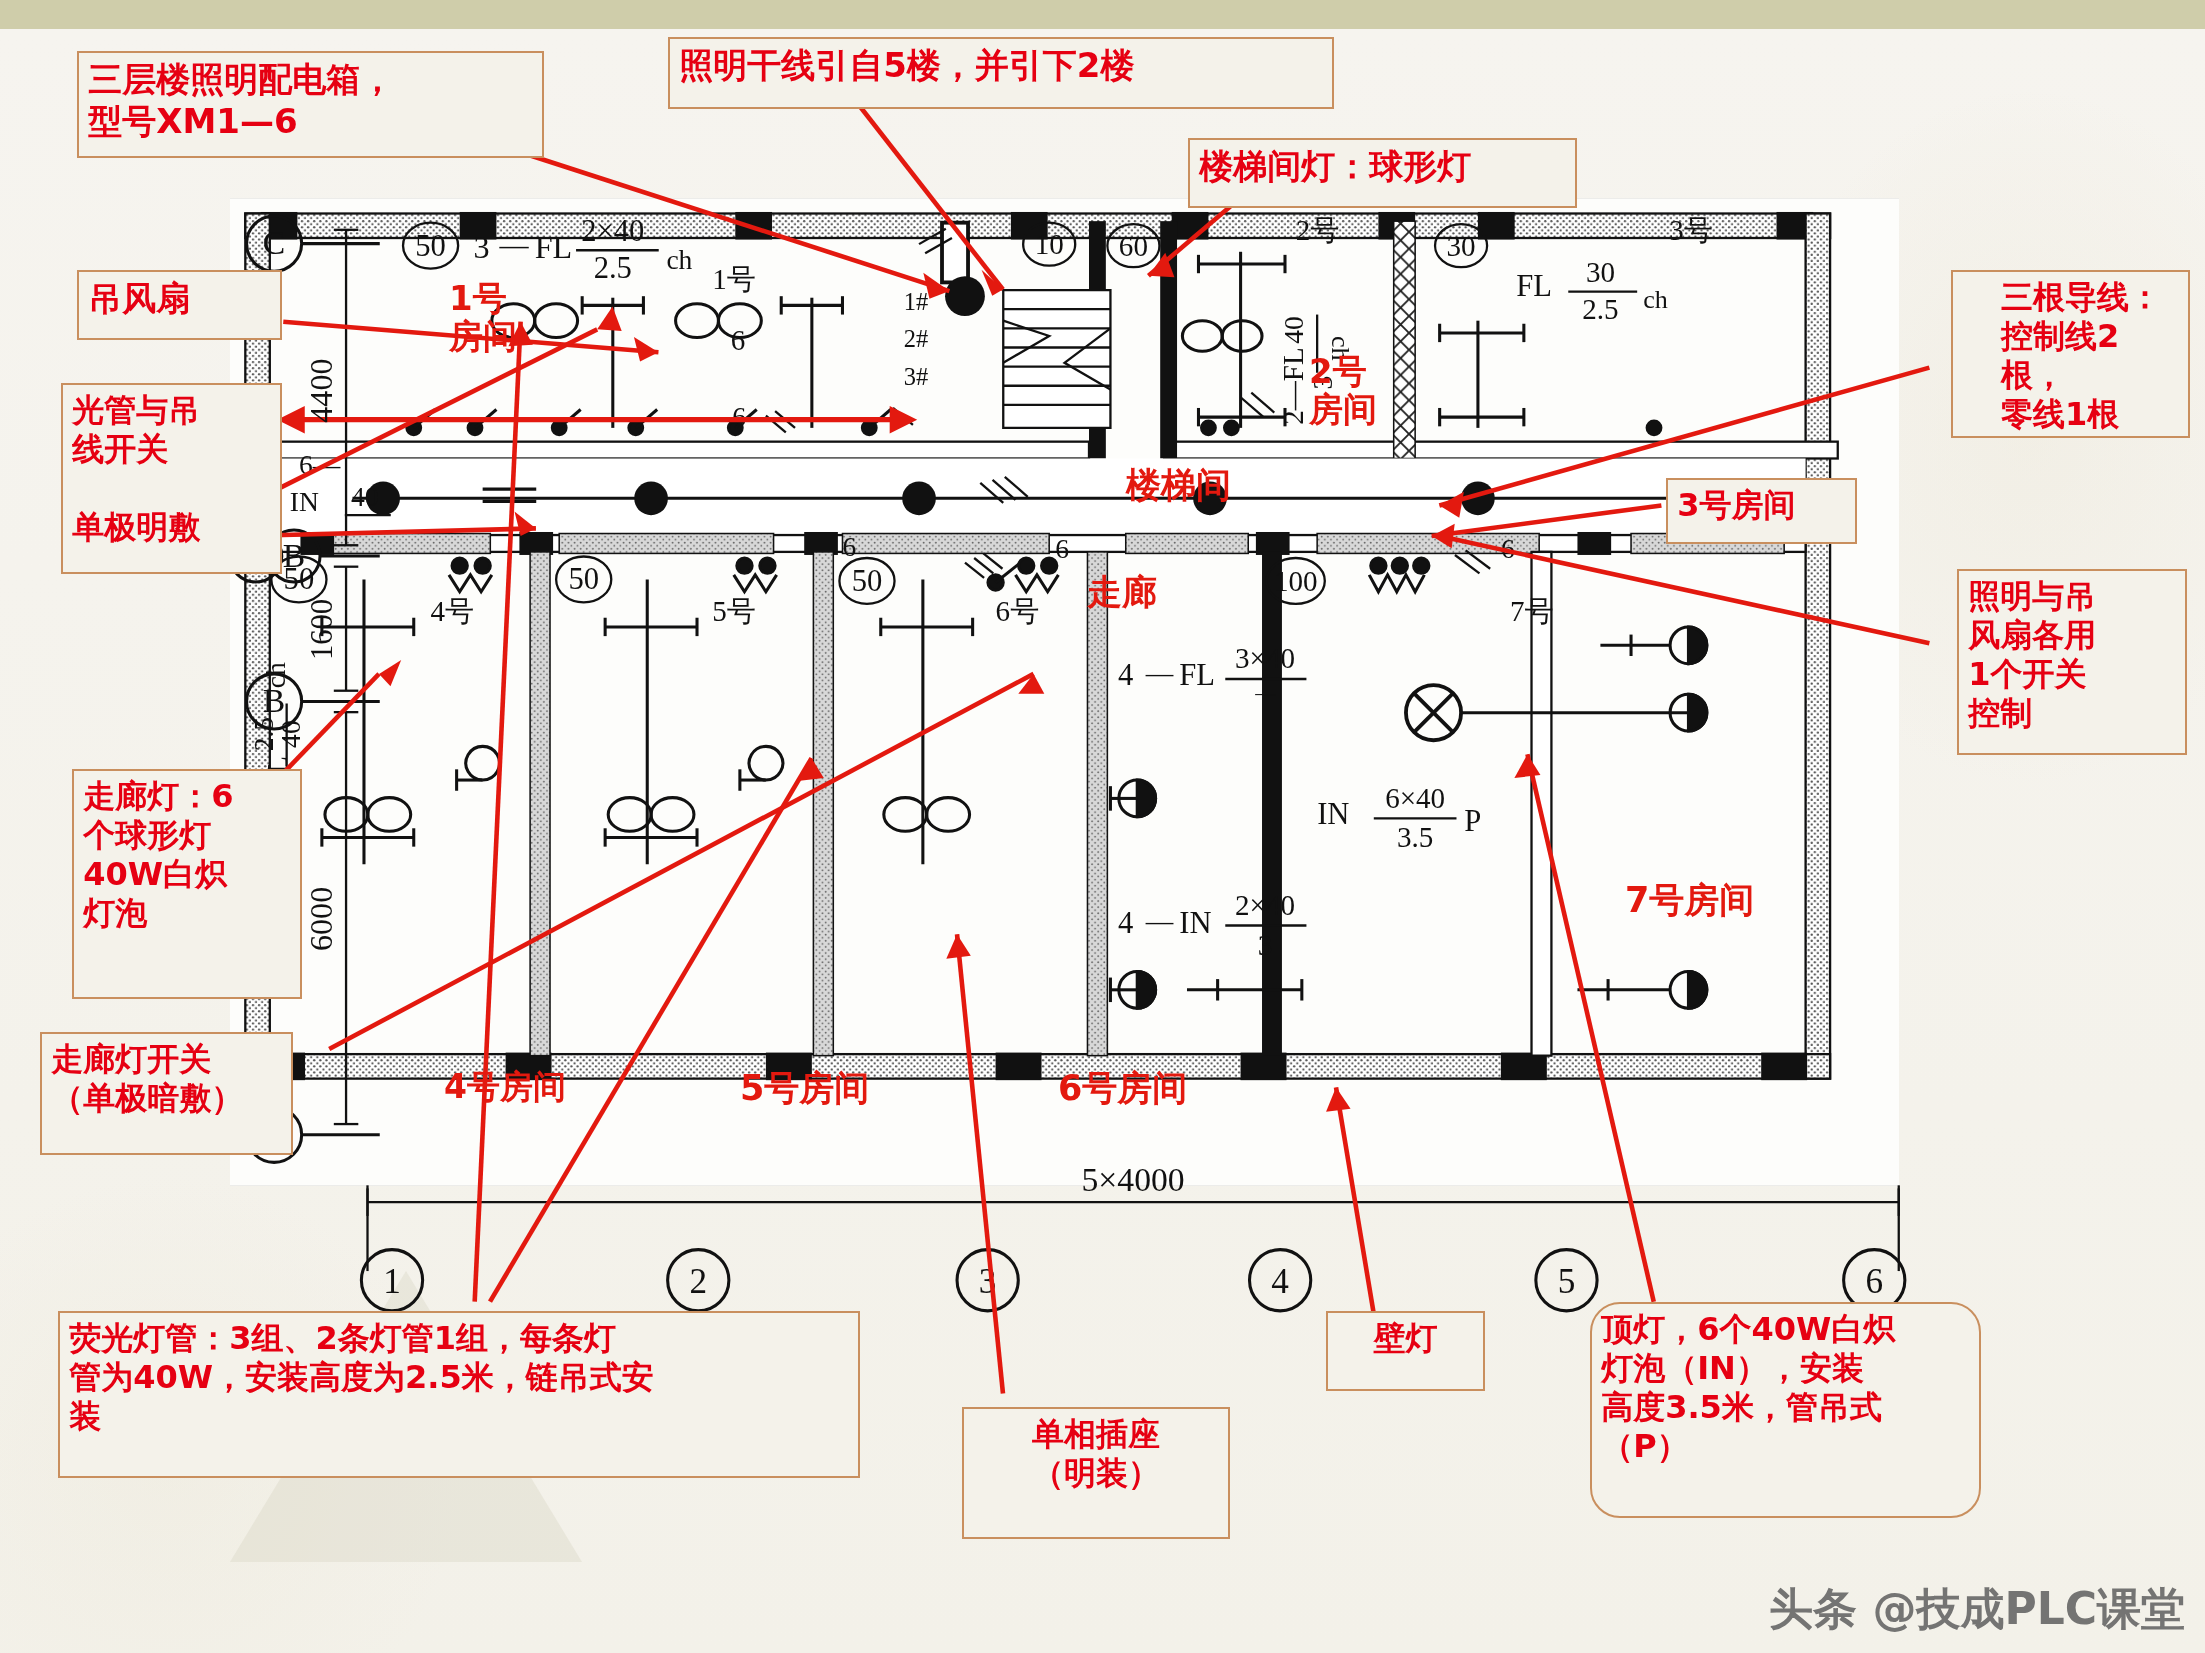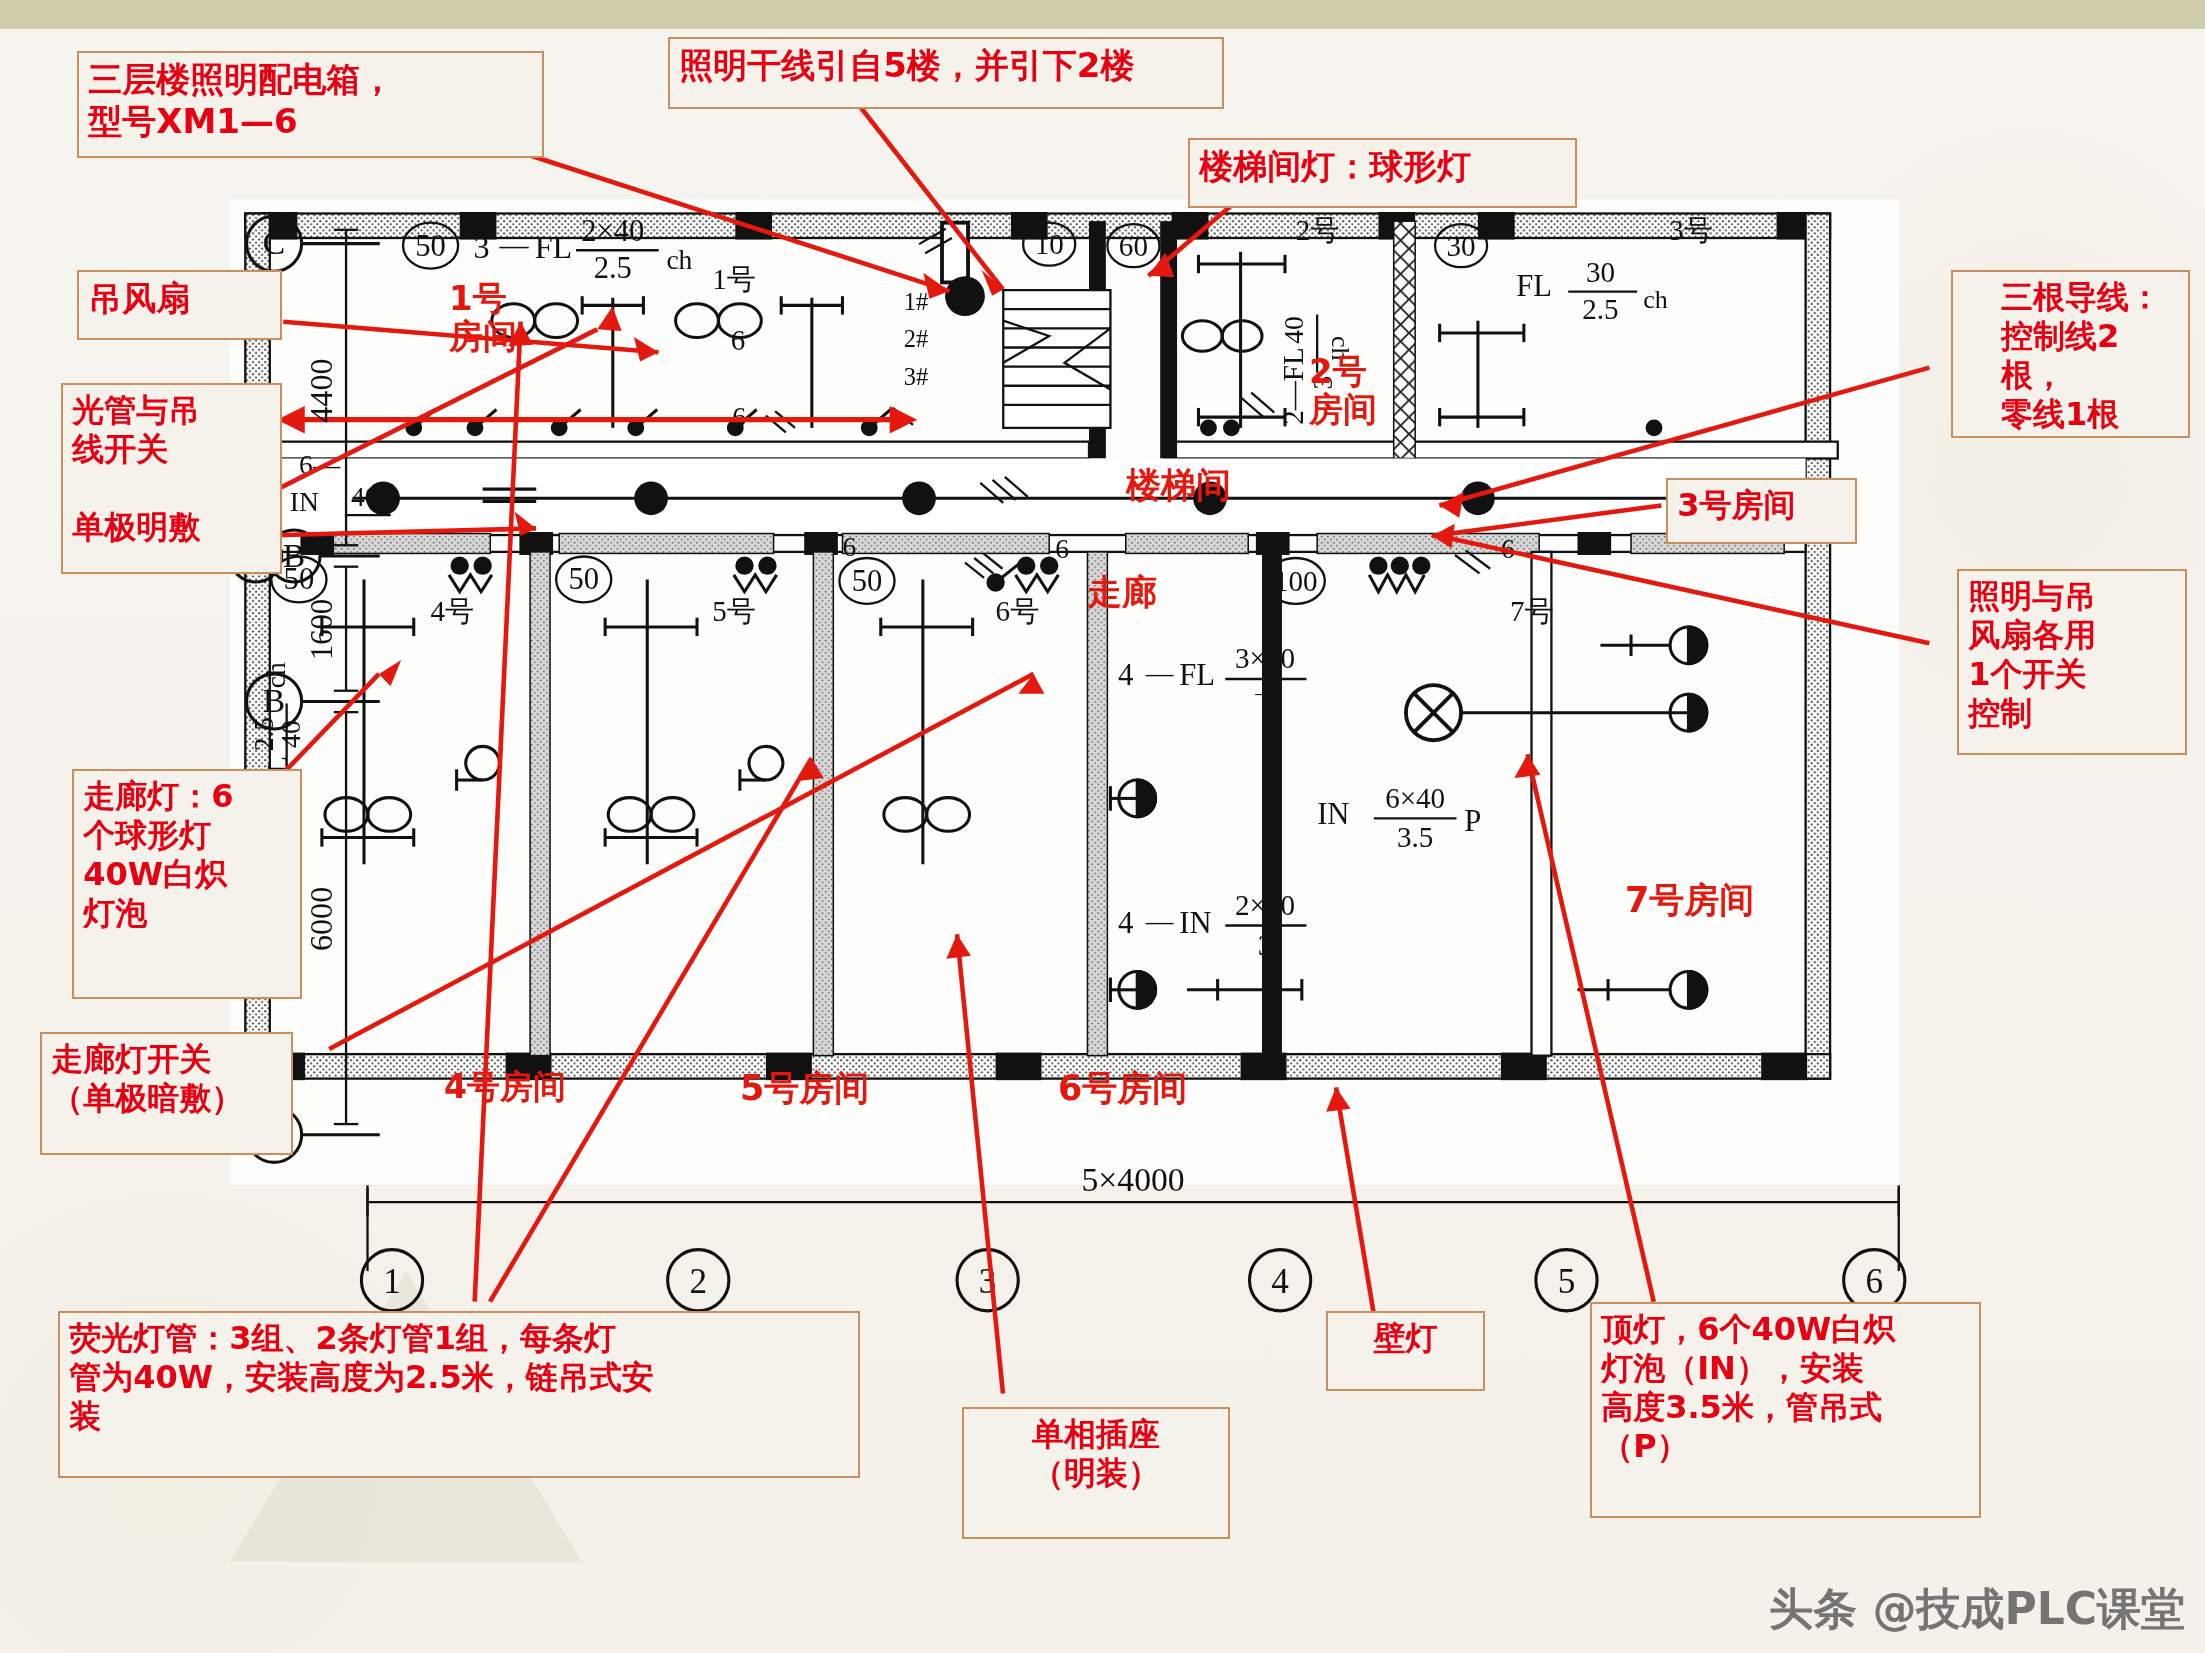--- a/index.html
+++ b/index.html
@@ -602,21 +602,21 @@
   <div class="plabel" style="left:1126px;top:466px;font-size:35px;">楼梯间</div>
   <div class="plabel" style="left:1087px;top:573px;font-size:35px;">走廊</div>
   <div class="plabel" style="left:444px;top:1069px;font-size:33px;">4号房间</div>
   <div class="plabel" style="left:740px;top:1069px;font-size:35px;">5号房间</div>
   <div class="plabel" style="left:1058px;top:1069px;font-size:35px;">6号房间</div>
   <div class="plabel" style="left:1625px;top:881px;font-size:35px;">7号房间</div>
 
   <div class="callout f44" style="left:77px;top:51px;width:467px;height:107px;white-space:pre-line;">三层楼照明配电箱，
 型号XM1—6</div>
 
-  <div class="callout f44" style="left:668px;top:37px;width:556px;height:72px;">照明干线引自5楼，并引下2楼</div>
+  <div class="callout f44" style="left:668px;top:37px;width:666px;height:72px;">照明干线引自5楼，并引下2楼</div>
 
   <div class="callout f44" style="left:1188px;top:138px;width:389px;height:70px;">楼梯间灯：球形灯</div>
 
   <div class="callout f44" style="left:77px;top:270px;width:205px;height:70px;">吊风扇</div>
 
   <div class="callout f42" style="left:61px;top:383px;width:221px;height:191px;white-space:pre-line;">光管与吊
 线开关
 
 单极明敷</div>
 
@@ -641,21 +641,21 @@
 
   <div class="callout f42" style="left:58px;top:1311px;width:802px;height:167px;white-space:pre-line;">荧光灯管：3组、2条灯管1组，每条灯
 管为40W，安装高度为2.5米，链吊式安
 装</div>
 
   <div class="callout f42" style="left:962px;top:1407px;width:268px;height:132px;white-space:pre-line;text-align:center;">单相插座
 （明装）</div>
 
   <div class="callout f42" style="left:1326px;top:1311px;width:159px;height:80px;text-align:center;">壁灯</div>
 
-  <div class="callout f42" style="left:1590px;top:1302px;width:391px;height:216px;white-space:pre-line;">顶灯，6个40W白炽
+  <div class="callout f42" style="left:1590px;top:1302px;width:391px;height:216px;white-space:pre-line;border-radius:30px;">顶灯，6个40W白炽
 灯泡（IN），安装
 高度3.5米，管吊式
 （P）</div>
 
   <div class="watermark">头条 @技成PLC课堂</div>
 
 </div>
 
 
 </body></html>

